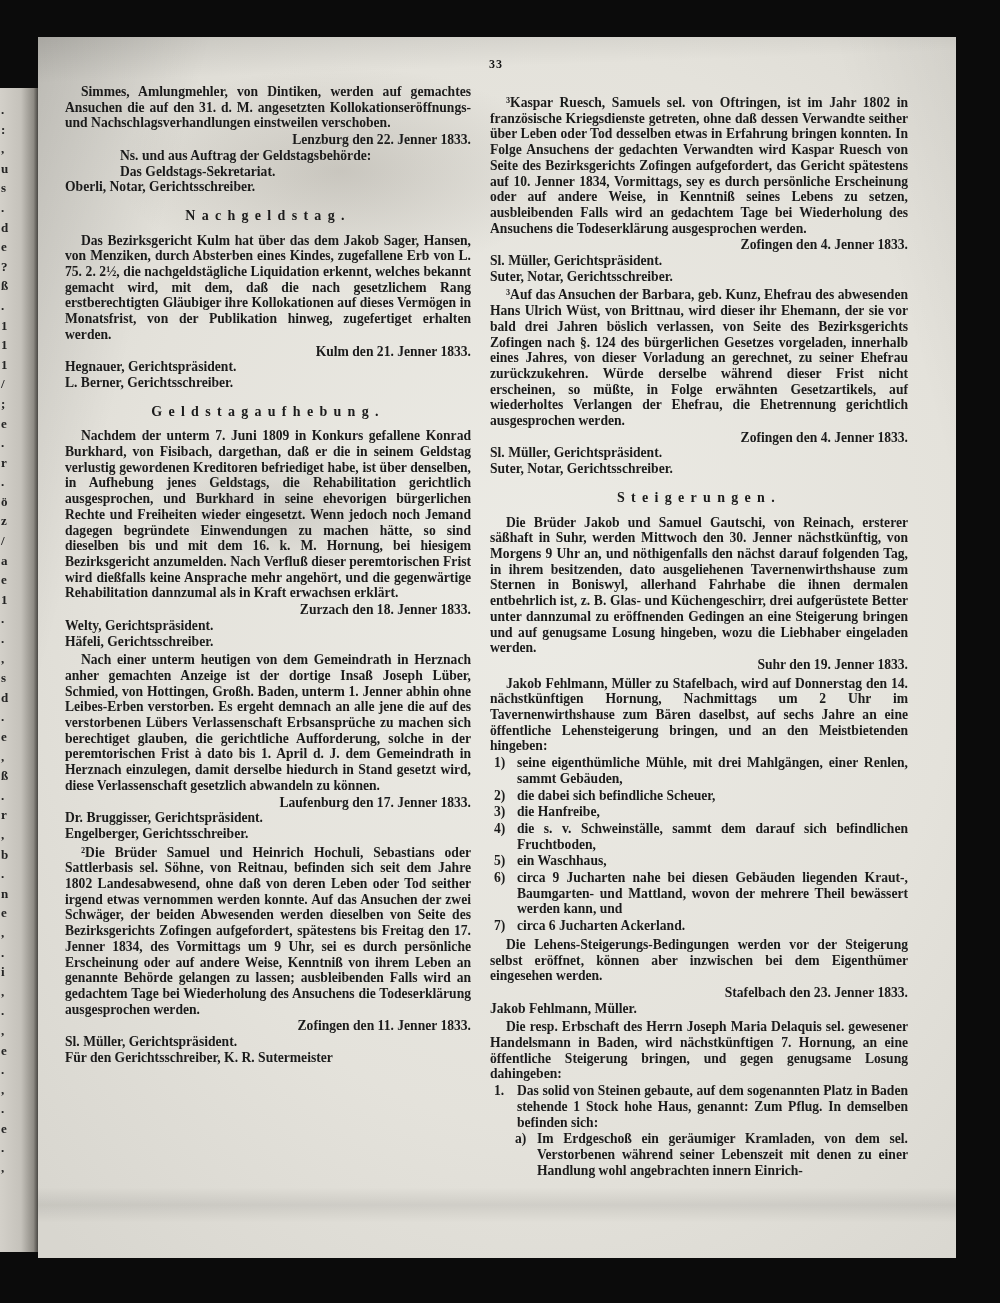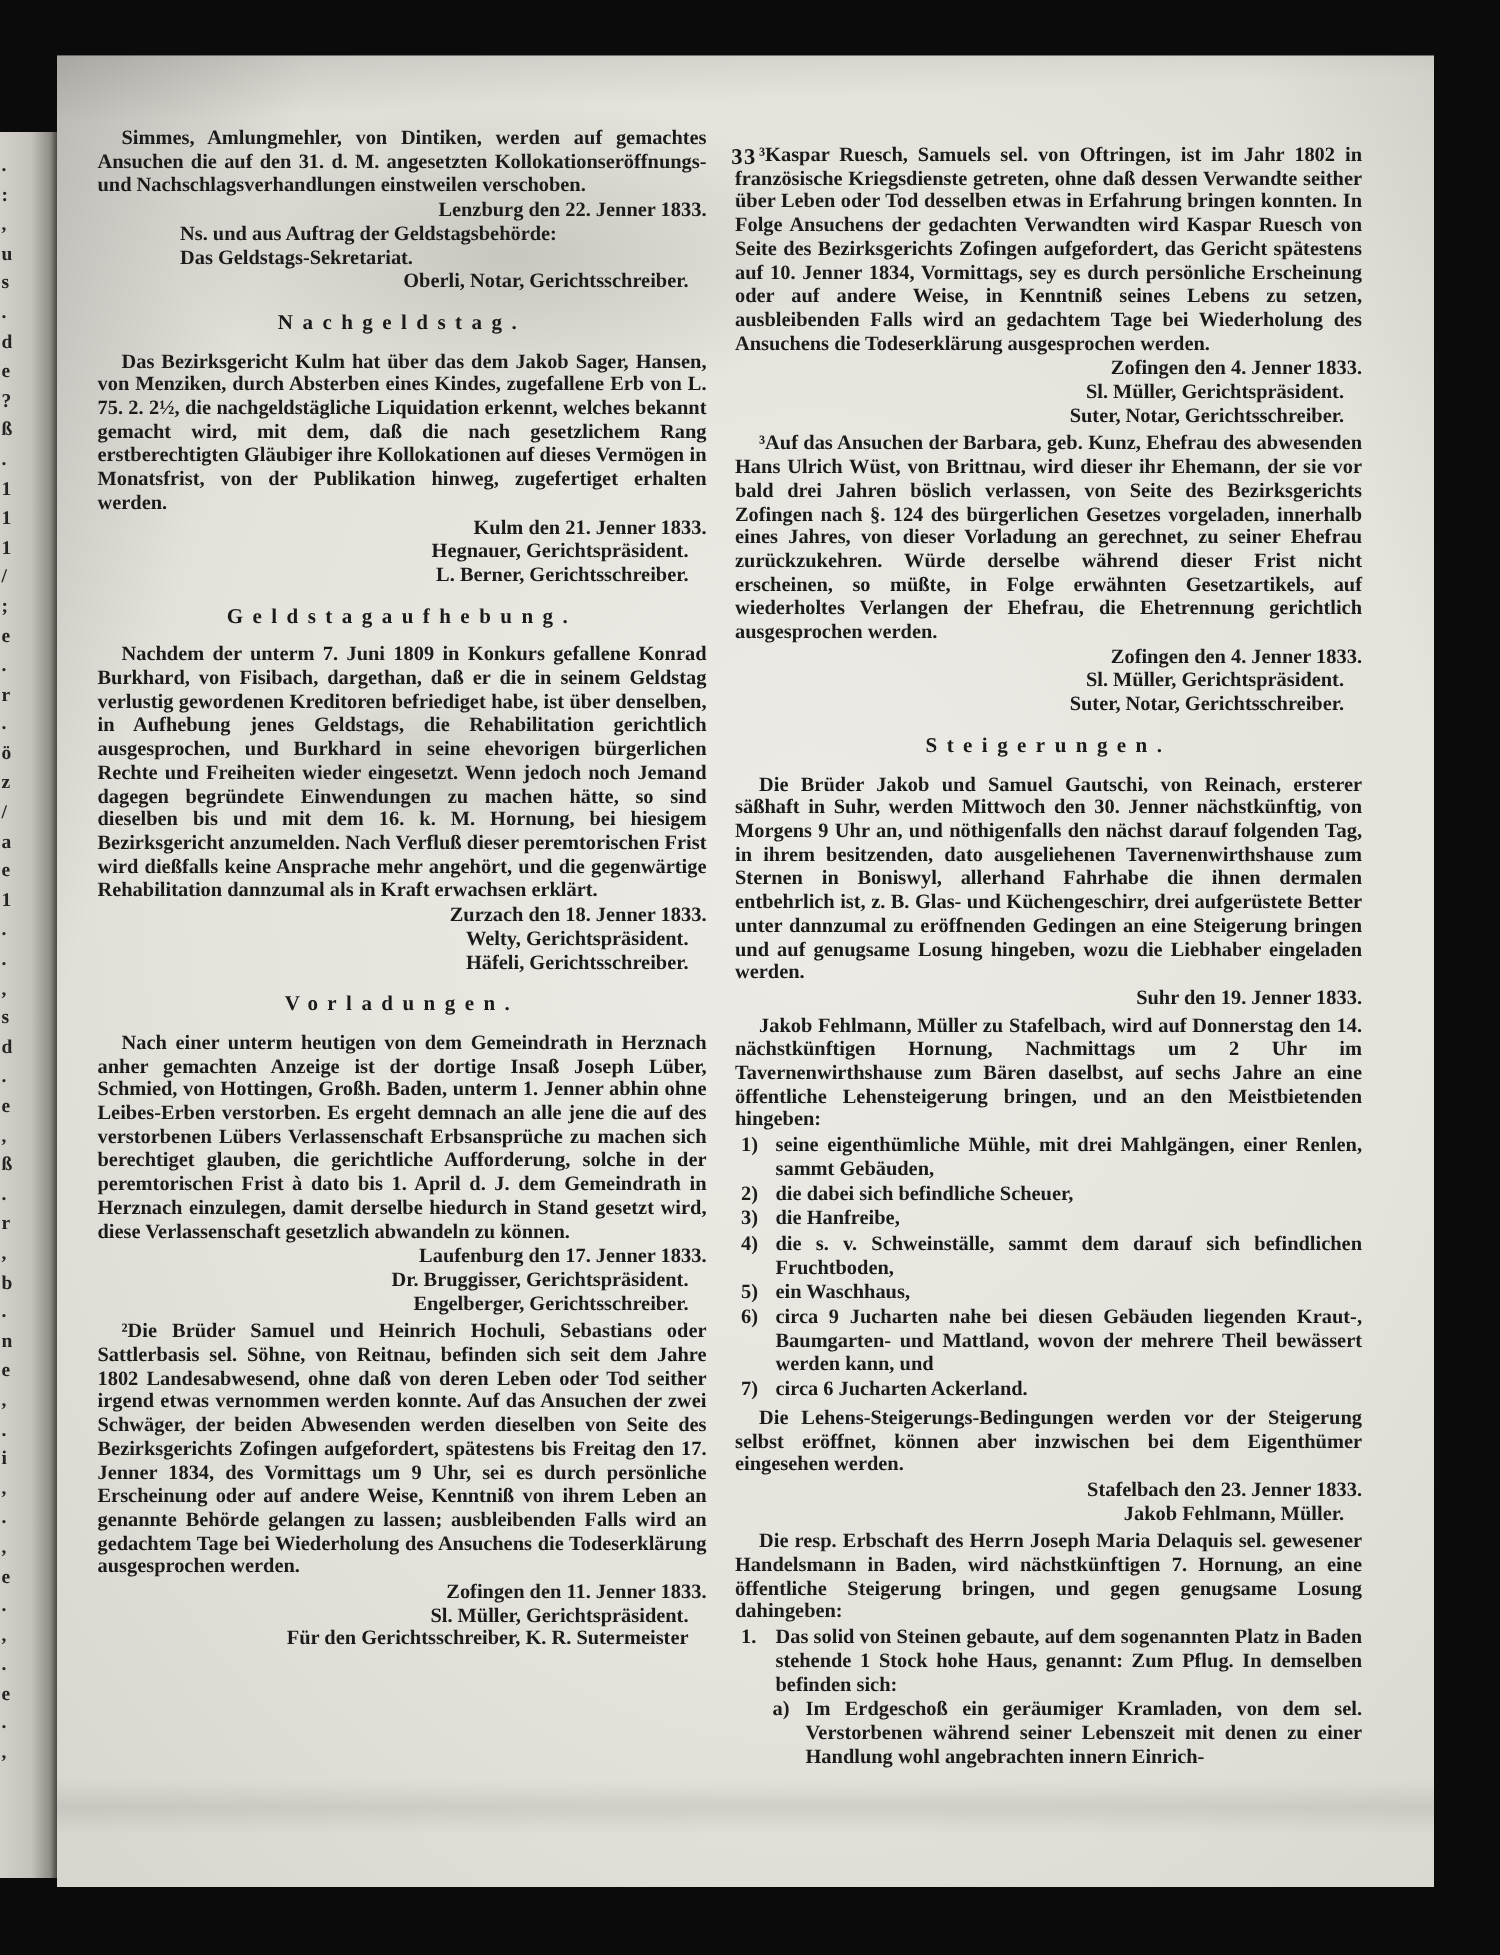--- a/index.html
+++ b/index.html
@@ -27,33 +27,33 @@
       linear-gradient(178deg,rgba(0,0,0,0.10) 0px,rgba(0,0,0,0) 46px),
       radial-gradient(ellipse 320px 150px at 33% 11%,rgba(88,82,72,0.20),rgba(0,0,0,0) 70%),
       radial-gradient(ellipse 200px 90px at 26% 39%,rgba(70,66,60,0.16),rgba(0,0,0,0) 70%),
       linear-gradient(to bottom,rgba(0,0,0,0) 1150px,rgba(0,0,0,0.08) 1168px,rgba(0,0,0,0) 1186px),
       radial-gradient(ellipse 700px 900px at 55% 45%,#ecebe5 0%,#e4e2db 60%,#d8d6cf 100%);
     overflow:hidden;
     color:#1a1a1a;
   }
   .pagenum{
     position:absolute;left:428px;top:20px;width:60px;text-align:center;
-    font-size:15px;font-weight:700;letter-spacing:1px;color:#161616;margin-top:40px;
+    font-size:12px;font-weight:700;letter-spacing:1px;color:#161616;
   }
   .col{
     position:absolute;
     font-size:13.6px;line-height:15.7px;font-weight:700;color:#1b1b1b;
     text-align:justify;
   }
   .col-left{left:27px;top:44px;width:406px;}
   .col-right{left:452px;top:55px;width:418px;}
   .blk{margin:0;}
   .blk.p{text-indent:16px;margin-top:3px;}
   .blk.d{text-indent:16px;margin-top:1px;text-align:right;}
-  .blk.s{text-align:right;padding-right:12px;}
+  .blk.s{text-align:left;padding-right:12px;}
   .blk.c{padding-left:55px;}
   .blk.h{
     text-align:center;letter-spacing:.45em;margin:13px 0 9px;
     font-size:14px;text-indent:0;
   }
   .blk.li{position:relative;padding-left:27px;margin-top:1px;}
   .blk.li .n{position:absolute;left:4px;top:0;}
   .blk.li2{position:relative;padding-left:47px;margin-top:1px;}
   .blk.li2 .n{position:absolute;left:25px;top:0;}
 </style>
@@ -129,21 +129,20 @@
       <div class="blk h">Nachgeldstag.</div>
       <div class="blk p">Das Bezirksgericht Kulm hat über das dem Jakob Sager, Hansen, von Menziken, durch Absterben eines Kindes, zugefallene Erb von L. 75. 2. 2½, die nachgeldstägliche Liquidation erkennt, welches bekannt gemacht wird, mit dem, daß die nach gesetzlichem Rang erstberechtigten Gläubiger ihre Kollokationen auf dieses Vermögen in Monatsfrist, von der Publikation hinweg, zugefertiget erhalten werden.</div>
       <div class="blk d">Kulm den 21. Jenner 1833.</div>
       <div class="blk s">Hegnauer, Gerichtspräsident.</div>
       <div class="blk s">L. Berner, Gerichtsschreiber.</div>
       <div class="blk h">Geldstagaufhebung.</div>
       <div class="blk p">Nachdem der unterm 7. Juni 1809 in Konkurs gefallene Konrad Burkhard, von Fisibach, dargethan, daß er die in seinem Geldstag verlustig gewordenen Kreditoren befriediget habe, ist über denselben, in Aufhebung jenes Geldstags, die Rehabilitation gerichtlich ausgesprochen, und Burkhard in seine ehevorigen bürgerlichen Rechte und Freiheiten wieder eingesetzt. Wenn jedoch noch Jemand dagegen begründete Einwendungen zu machen hätte, so sind dieselben bis und mit dem 16. k. M. Hornung, bei hiesigem Bezirksgericht anzumelden. Nach Verfluß dieser peremtorischen Frist wird dießfalls keine Ansprache mehr angehört, und die gegenwärtige Rehabilitation dannzumal als in Kraft erwachsen erklärt.</div>
       <div class="blk d">Zurzach den 18. Jenner 1833.</div>
       <div class="blk s">Welty, Gerichtspräsident.</div>
       <div class="blk s">Häfeli, Gerichtsschreiber.</div>
-      <div class="blk h">Vorladungen.</div>
       <div class="blk p">Nach einer unterm heutigen von dem Gemeindrath in Herznach anher gemachten Anzeige ist der dortige Insaß Joseph Lüber, Schmied, von Hottingen, Großh. Baden, unterm 1. Jenner abhin ohne Leibes-Erben verstorben. Es ergeht demnach an alle jene die auf des verstorbenen Lübers Verlassenschaft Erbsansprüche zu machen sich berechtiget glauben, die gerichtliche Aufforderung, solche in der peremtorischen Frist à dato bis 1. April d. J. dem Gemeindrath in Herznach einzulegen, damit derselbe hiedurch in Stand gesetzt wird, diese Verlassenschaft gesetzlich abwandeln zu können.</div>
       <div class="blk d">Laufenburg den 17. Jenner 1833.</div>
       <div class="blk s">Dr. Bruggisser, Gerichtspräsident.</div>
       <div class="blk s">Engelberger, Gerichtsschreiber.</div>
       <div class="blk p">²Die Brüder Samuel und Heinrich Hochuli, Sebastians oder Sattlerbasis sel. Söhne, von Reitnau, befinden sich seit dem Jahre 1802 Landesabwesend, ohne daß von deren Leben oder Tod seither irgend etwas vernommen werden konnte. Auf das Ansuchen der zwei Schwäger, der beiden Abwesenden werden dieselben von Seite des Bezirksgerichts Zofingen aufgefordert, spätestens bis Freitag den 17. Jenner 1834, des Vormittags um 9 Uhr, sei es durch persönliche Erscheinung oder auf andere Weise, Kenntniß von ihrem Leben an genannte Behörde gelangen zu lassen; ausbleibenden Falls wird an gedachtem Tage bei Wiederholung des Ansuchens die Todeserklärung ausgesprochen werden.</div>
       <div class="blk d">Zofingen den 11. Jenner 1833.</div>
       <div class="blk s">Sl. Müller, Gerichtspräsident.</div>
       <div class="blk s">Für den Gerichtsschreiber, K. R. Sutermeister</div>
     </div>
   <div class="col col-right">

